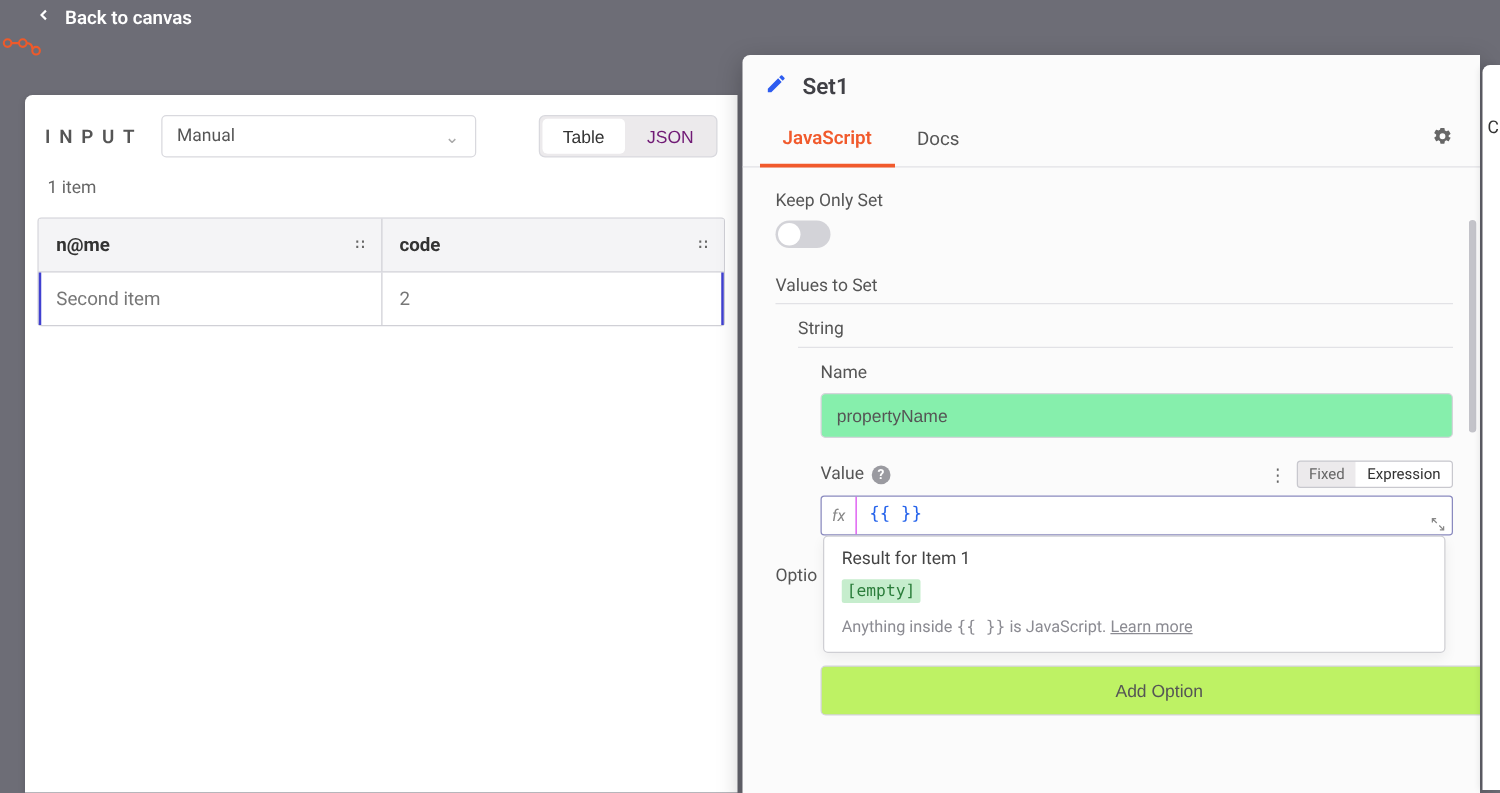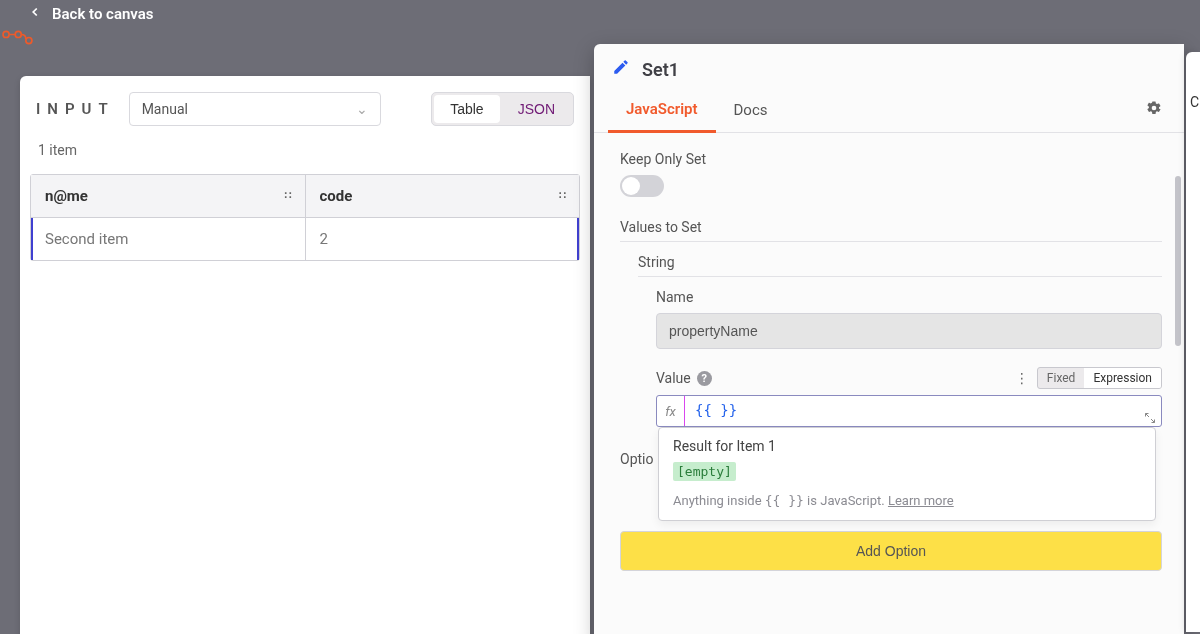--- a/index.html
+++ b/index.html
@@ -53,21 +53,21 @@
   .rp-body .scrollbar { position:absolute; right:3px; top:132px; width:6px; height:170px; background:#c3c3c9; border-radius:3px;}
   .field-label { font-size: 14px; color: #555; margin-bottom: 8px; }
   .toggle { width: 44px; height: 22px; background: #d3d3d8; border-radius: 11px; position: relative; margin-bottom: 22px; cursor:pointer;}
   .toggle .knob { width: 18px; height: 18px; background: #fff; border-radius: 50%; position: absolute; top: 2px; left: 2px; }
 
   .section-title { font-size: 14px; color: #555; margin: 10px 0 6px; }
   .hr { border-bottom: 1px solid #e2e2e6; margin: 4px 0 12px; }
 
   .indent1 { padding-left: 18px; }
 
-  .text-input { width: 100%; border: 1px solid #d4d4da; border-radius: 4px; padding: 9px 12px; font-size: 14px; color: #555; background:#e5e5e5;}
+  .text-input { width: 100%; border: 1px solid #d4d4da; border-radius: 4px; padding: 9px 12px; font-size: 14px; color: #555; background:#86efac;}
   
   .value-row { display:flex; align-items:center; justify-content:space-between; margin: 18px 0 6px; text-align: center;}
   .value-row .help { width:15px; height:15px; border-radius:50%; background:#9a9aa0; color:#fff; display:inline-flex; align-items:center; justify-content:center; font-size:11px; font-weight:700; margin-left:6px;}
   .value-right { display:flex; align-items:center; gap:8px;}
   .vdots { color:#666; font-size:14px;}
   .pill-seg { display:flex; border:1px solid #c8c8ce; border-radius:3px; font-size:12px; overflow:hidden; background:#eceaec;}
   .pill-seg span { padding:3px 9px; color:#666; cursor:pointer;}
   .pill-seg span.active { background:#fff; color:#333;}
 
   .expr-box { border:1px solid #8a8abf; border-radius:3px; display:flex; align-items:stretch; height:32px; background:#fff; margin-bottom:0;}
@@ -77,21 +77,21 @@
 
   .popup { border:1px solid #cfcfd4; border-radius:4px; background:#fff; margin: 0 0 10px 38px; box-shadow: 0 4px 10px rgba(0,0,0,.06); padding: 10px 14px 12px; position:relative; width: calc(100% - 44px);}
   .popup .result-label { font-size:14px; color:#444; margin-bottom:8px;}
   .popup .empty { display:inline-block; background:#c6edcd; color:#2b7d3b; font-family:monospace; font-size:13px; padding:2px 4px; border-radius:2px; margin-bottom:12px;}
   .popup .js-hint { font-size:13px; color:#8b8b92; }
   .popup .js-hint code { font-family:monospace; }
   .popup .js-hint .learn { text-decoration: underline; cursor:pointer; color:#8b8b92;}
 
   .options-label { font-size:14px; color:#555; margin:2px 0 6px;}
   .no-props { font-size:14px; color:#8b8b92; margin: 6px 0 14px;}
-  .add-option { width:100%; border:1px solid #d4d4da; background:#fde047; border-radius:4px; padding:11px 0; text-align:center; color:#555; font-size:14px; cursor:pointer;}
+  .add-option { width:100%; border:1px solid #d4d4da; background:#bef264; border-radius:4px; padding:11px 0; text-align:center; color:#555; font-size:14px; cursor:pointer;margin-left:36px;}
   
   .right-clip { position:absolute; right:0; top:52px; width:14px; height:580px; background:#fff; border-radius:6px 0 0 0; box-shadow: -2px 0 6px rgba(0,0,0,.1);}
   .right-clip .c { color:#333; font-size:14px; padding:42px 0 0 4px;}
 </style>
 </head>
 <body>
 
 <div class="topbar">
   <span class="back-icon">
     <svg width="14" height="14" viewBox="0 0 24 24" fill="none" stroke="currentColor" stroke-width="3">

